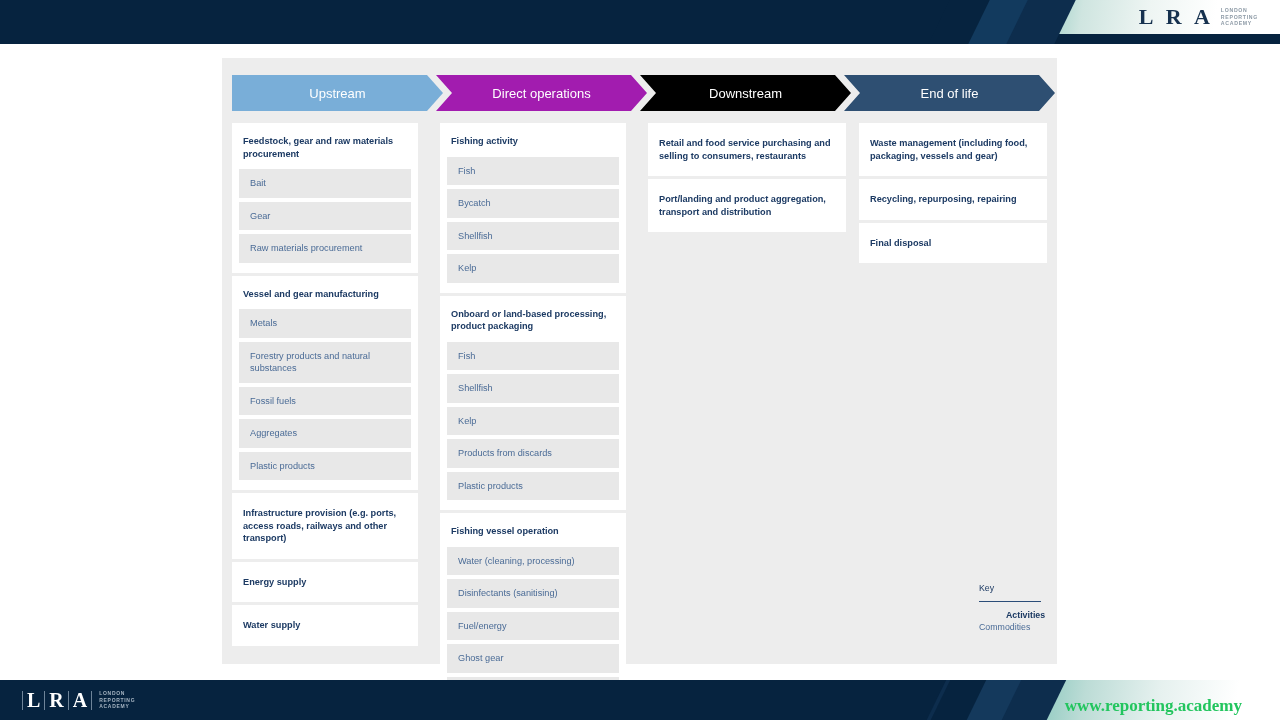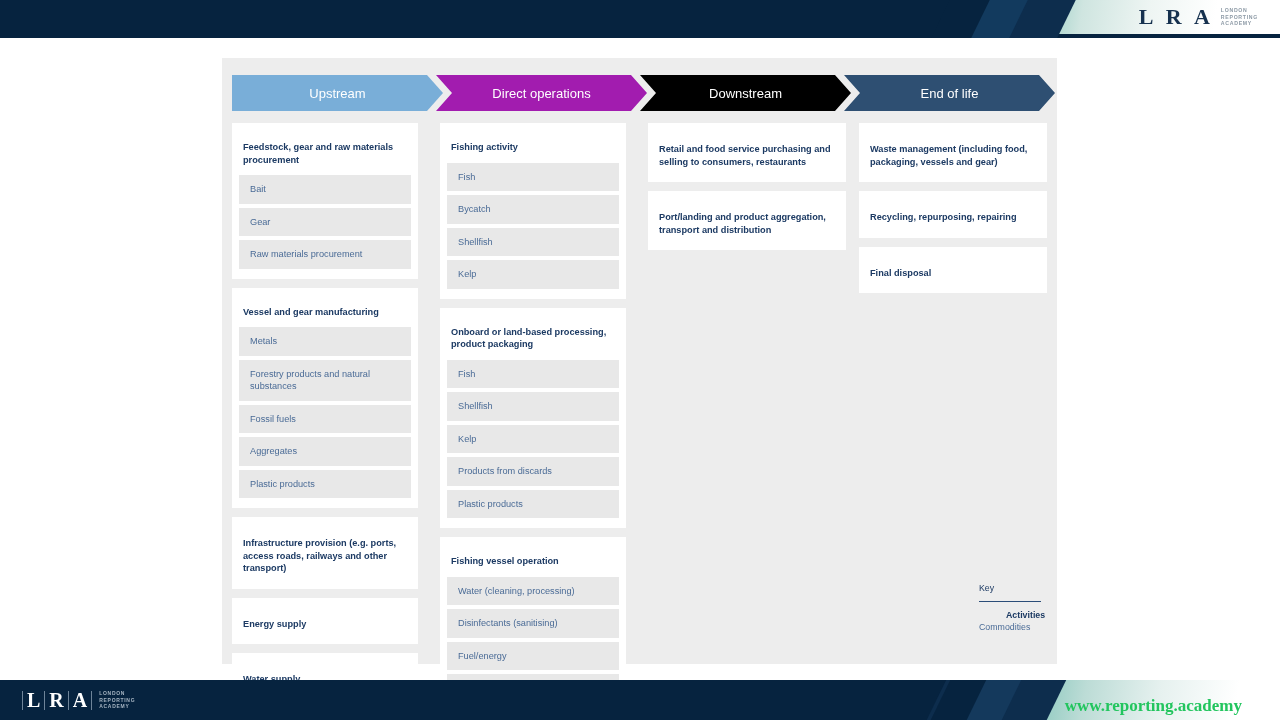--- a/index.html
+++ b/index.html
@@ -1,20 +1,20 @@
 <!DOCTYPE html>
 <html><head>
 <meta charset="utf-8">
 <style>
   * { margin:0; padding:0; box-sizing:border-box; }
   html,body { width:1280px; height:720px; background:#ffffff;
               font-family:"Liberation Sans", sans-serif; overflow:hidden; }
 
   
-  .header { position:absolute; left:0; top:0; width:1280px; height:38px;
+  .header { position:absolute; left:0; top:0; width:1280px; height:44px;
             background:#06233f; overflow:hidden; }
   .hdr-grad { position:absolute; right:0; top:0; width:300px; height:34px;
               background:linear-gradient(100deg,#2a8c85 0%,#7fc4b8 14%,
                          #cfe5e0 34%,#eef5f3 56%,#ffffff 78%); }
   .hdr-slash { position:absolute; top:-10px; height:60px; background:#06233f;
                transform:skewX(-26deg); }
   .hdr-s1 { right:214px; width:120px; background:#0d2d4d; }
   .hdr-s2 { right:262px; width:46px;  background:#123a5e; }
   .hdr-s3 { right:300px; width:40px;  background:#06233f; }
   .hdr-logo { position:absolute; right:22px; top:0; height:34px;
@@ -68,21 +68,21 @@
   
   .cols { position:absolute; left:10px; top:65px; width:815px; }
   .col { position:absolute; top:0; width:186px; }
   .col.c1 { left:0; }
   .col.c2 { left:208px; }
   .col.c3 { left:416px; }
   .col.c4 { left:627px; }
   .col.c3 { width:198px; }
   .col.c4 { width:188px; }
 
-  .group { background:#ffffff; margin-bottom:9px; padding:6px 0 6px 0; }
+  .group { background:#ffffff; margin-bottom:3px; padding:0 0 6px 0; }
   .group.solo { padding-bottom:0; }
   .ghead { color:#1c3a63; font-size:9.2px; font-weight:700; line-height:12.5px;
            padding:12px 11px 9px 11px; }
   .ghead.only { padding:14px 11px 14px 11px;border-radius:23px; }
   .item { background:#e8e8e8; color:#4a6b96; font-size:9.2px;
           font-weight:400; line-height:12.5px;
           padding:8px 11px; margin:0 7px 4px 7px; }
   .item:last-child { margin-bottom:4px; }
 
   

